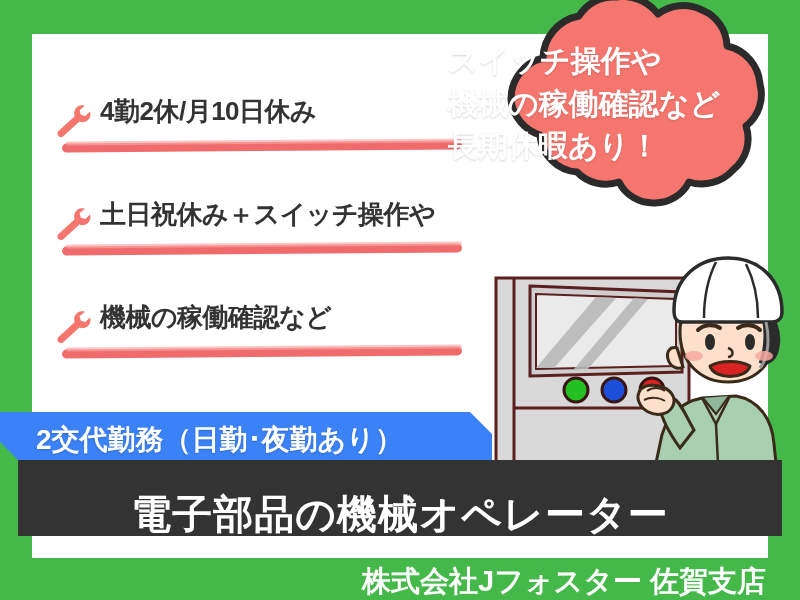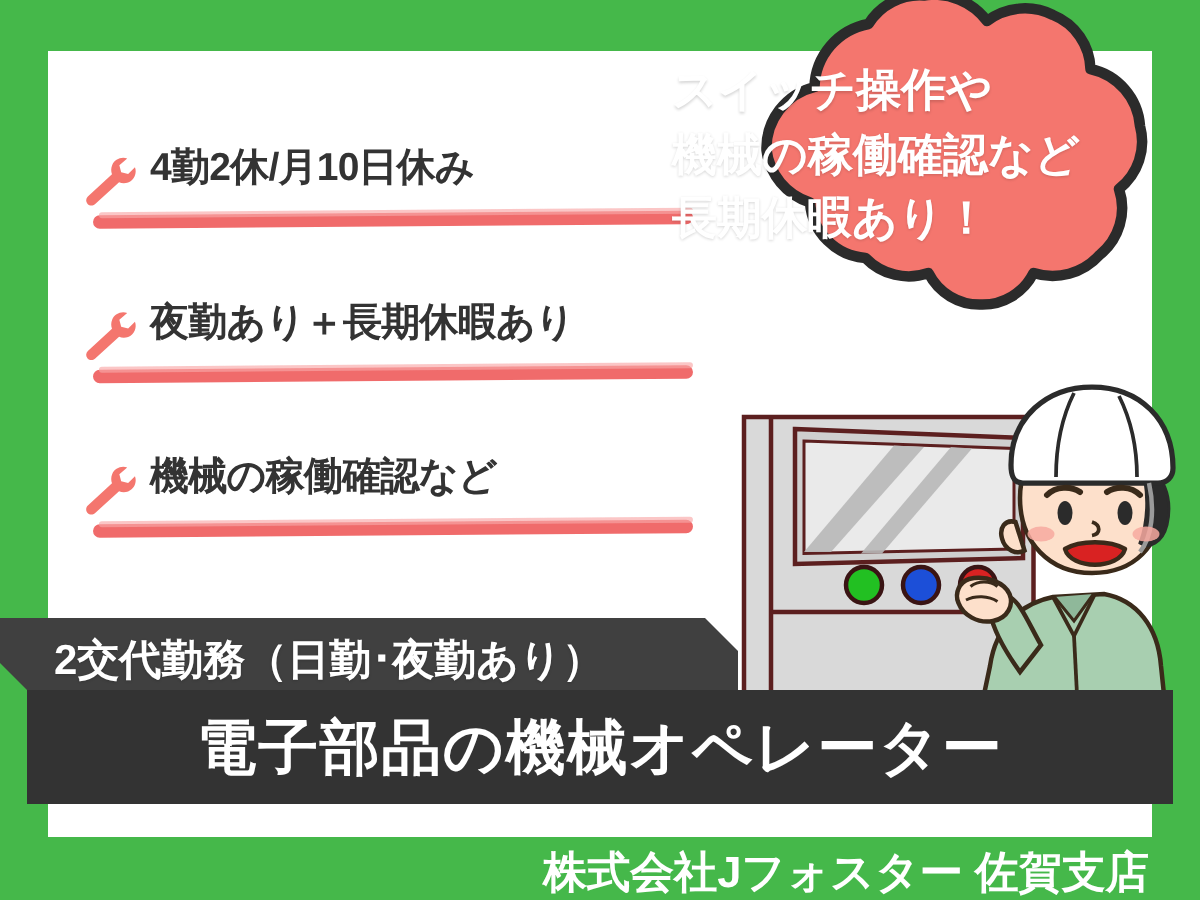--- a/index.html
+++ b/index.html
@@ -108,21 +108,21 @@
     height: 215px;
   }
 
   
   .ribbon {
     position: absolute;
     left: 0;
     top: 412px;
     width: 492px;
     height: 52px;
-    background: #404040;
+    background: #3b82f6;
     clip-path: polygon(0 0, 470px 0, 492px 22px, 492px 52px, 22px 52px, 0 30px);
   }
   .ribbon-text {
     position: absolute;
     left: 36px;
     top: 9px;
     font-size: 28px;
     font-weight: 700;
     color: #ffffff;
     letter-spacing: 0px;
@@ -135,21 +135,21 @@
     position: absolute;
     left: 18px;
     top: 460px;
     width: 764px;
     height: 76px;
     background: #333333;
   }
   .title-text {
     position: absolute;
     left: 0;
-    top: 0;
+    top: 16px;
     width: 764px;
     height: 76px;
     display: flex;
     align-items: center;
     justify-content: center;
     font-size: 40px;
     font-weight: 700;
     color: #ffffff;
     letter-spacing: 1px;
     white-space: nowrap;
@@ -185,21 +185,21 @@
       <span class="benefit-underline"></span>
     </div>
 
 
     <div class="benefit-row">
       <span class="wrench-icon">
         <svg viewBox="0 0 48 48" width="42" height="42">
           <path d="M37.5 6.5 c-4.6 -1.6 -9.7 0.6 -11.5 5.2 c-0.9 2.3 -0.9 4.7 -0.1 6.8 L7.5 35.5 c-1.6 1.5 -1.7 4 -0.2 5.6 c1.5 1.6 4 1.7 5.6 0.2 L31.3 24.6 c2.1 0.9 4.6 1 6.9 0.1 c4.6 -1.8 6.9 -7 5.2 -11.6 l-5.2 5.2 -5.3 -1.4 -1.4 -5.3 z" fill="#f4766e"></path>
         </svg>
       </span>
-      <span class="benefit-text">夜勤あり＋長期休暇あり</span>
+      <span class="benefit-text">土日祝休み＋スイッチ操作や</span>
       <span class="benefit-underline"></span>
     </div>
 
     <div class="benefit-row">
       <span class="wrench-icon">
         <svg viewBox="0 0 48 48" width="42" height="42">
           <path d="M37.5 6.5 c-4.6 -1.6 -9.7 0.6 -11.5 5.2 c-0.9 2.3 -0.9 4.7 -0.1 6.8 L7.5 35.5 c-1.6 1.5 -1.7 4 -0.2 5.6 c1.5 1.6 4 1.7 5.6 0.2 L31.3 24.6 c2.1 0.9 4.6 1 6.9 0.1 c4.6 -1.8 6.9 -7 5.2 -11.6 l-5.2 5.2 -5.3 -1.4 -1.4 -5.3 z" fill="#f4766e"></path>
         </svg>
       </span>
       <span class="benefit-text">機械の稼働確認など</span>

